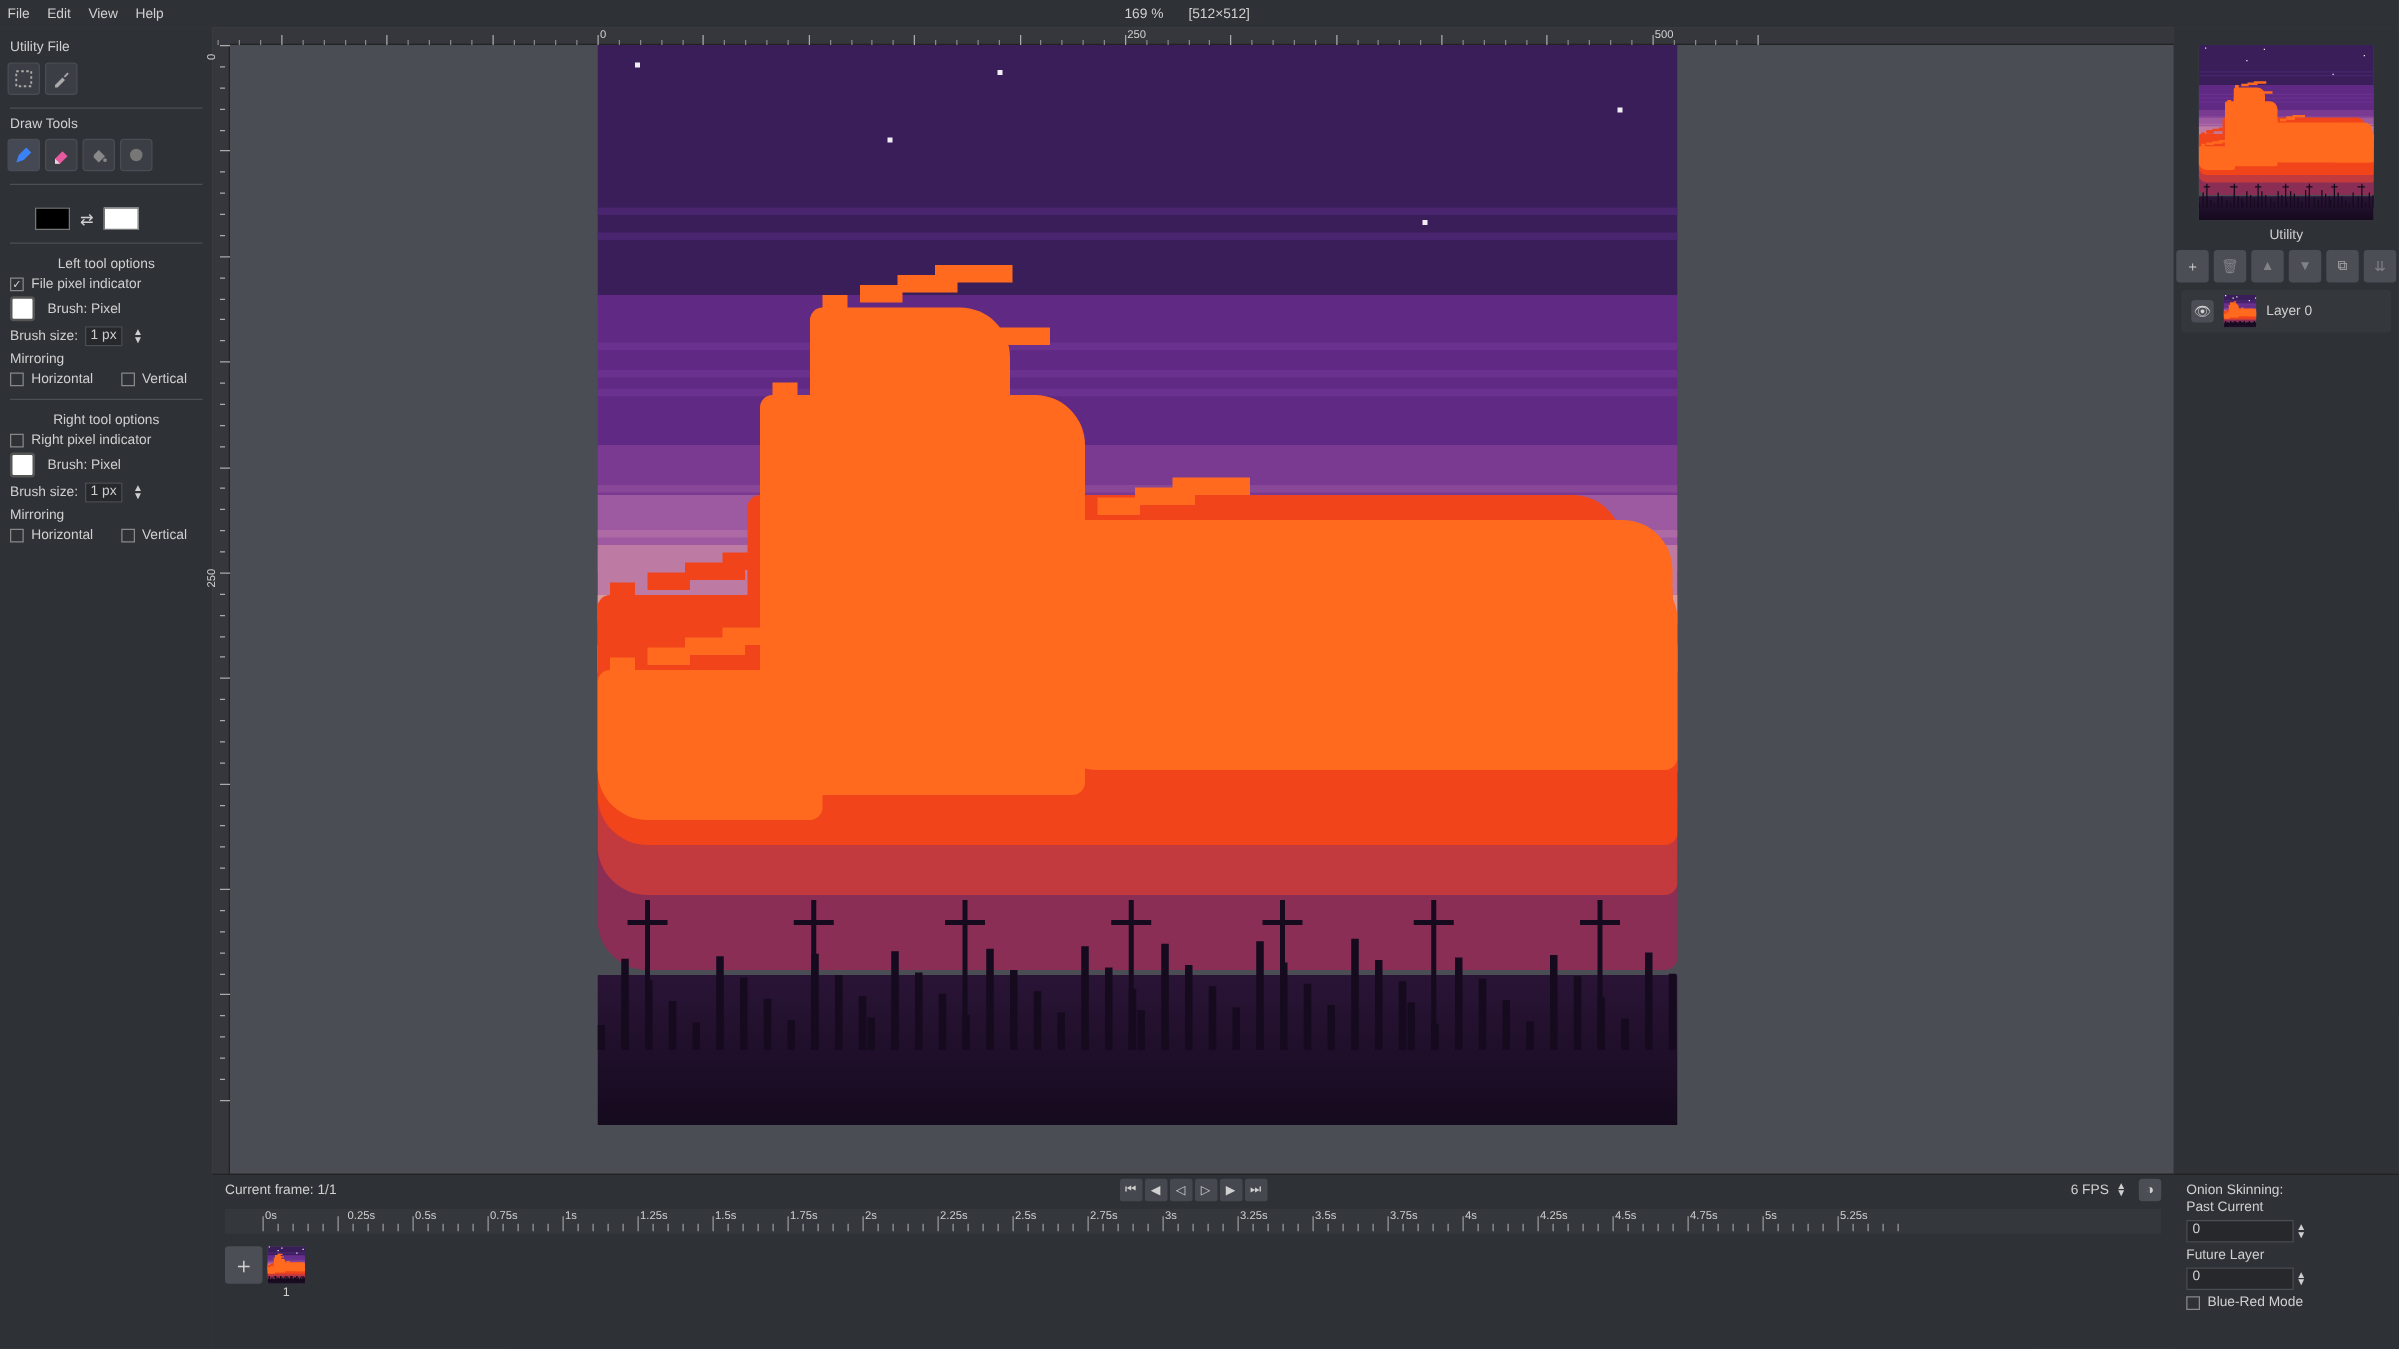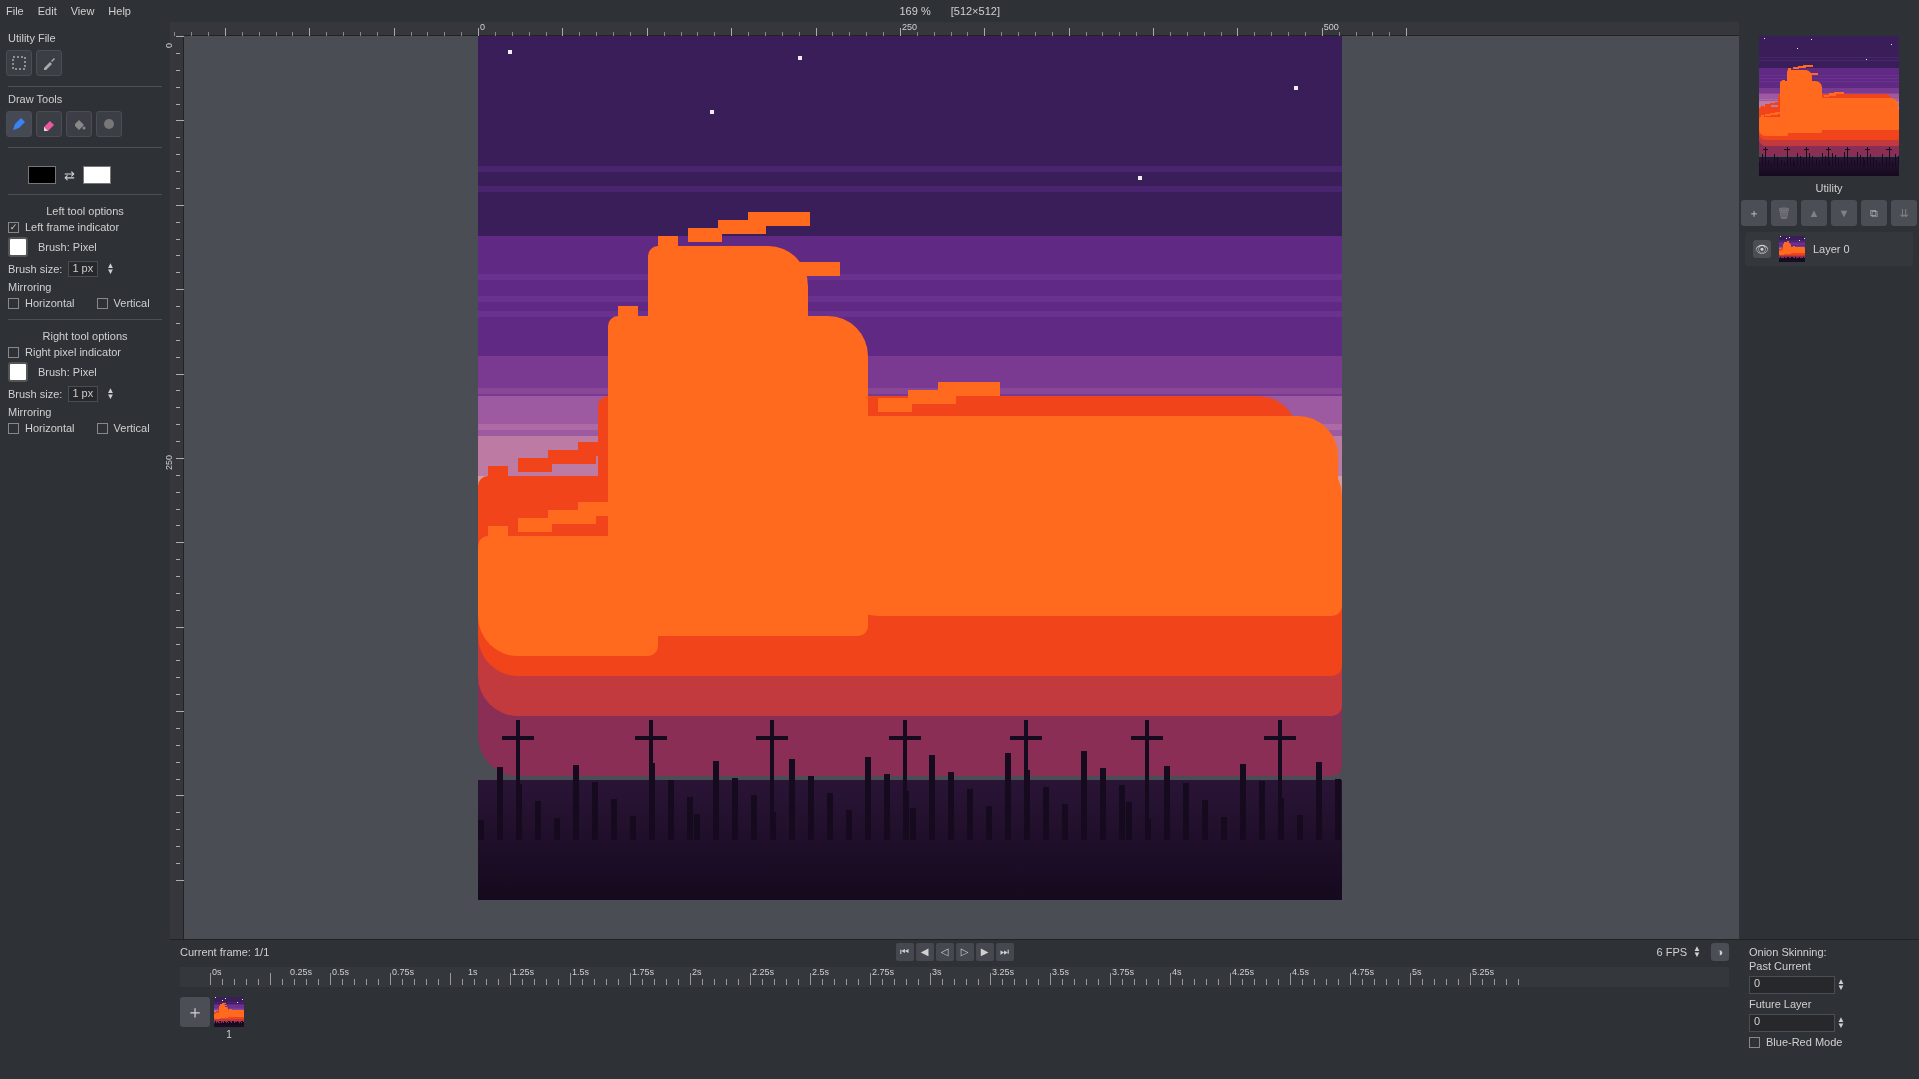--- a/index.html
+++ b/index.html
@@ -122,21 +122,21 @@
   <div class="swatch-row">
     <div class="swatch" style="background:#000"></div>
     <span class="swap-icon">⇄</span>
     <div class="swatch" style="background:#fff"></div>
   </div>
 
   <div class="hr"></div>
   <div class="opt-heading">Left tool options</div>
   <div class="opt-row">
     <span class="chk">✓</span>
-    <span>Left frame indicator</span>
+    <span>File pixel indicator</span>
   </div>
   <div class="opt-row">
     <div class="brush-square"></div>
     <span>Brush: Pixel</span>
   </div>
   <div class="opt-row">
     <span>Brush size:</span>
     <span class="num-input">1 px</span>
     <span class="spinners">▲<br>▼</span>
   </div>
@@ -1139,21 +1139,21 @@
         <div class="ln" style="top:12px;height:6px"></div>
       </div>
       <div class="tl-tick" style="left: 66px;">
         <div class="ln" style="top:12px;height:6px"></div>
       </div>
       <div class="tl-tick" style="left: 78px;">
         <div class="ln" style="top:12px;height:6px"></div>
       </div>
       <div class="tl-tick" style="left: 90px;">
         <div class="ln" style="top:6px;height:12px"></div>
-        <span class="lbl" style="left:20px">0.25s</span>
+        <span class="lbl" style="left:8px">0.25s</span>
       </div>
       <div class="tl-tick" style="left: 102px;">
         <div class="ln" style="top:12px;height:6px"></div>
       </div>
       <div class="tl-tick" style="left: 114px;">
         <div class="ln" style="top:12px;height:6px"></div>
       </div>
       <div class="tl-tick" style="left: 126px;">
         <div class="ln" style="top:12px;height:6px"></div>
       </div>
@@ -1187,21 +1187,21 @@
         <div class="ln" style="top:12px;height:6px"></div>
       </div>
       <div class="tl-tick" style="left: 246px;">
         <div class="ln" style="top:12px;height:6px"></div>
       </div>
       <div class="tl-tick" style="left: 258px;">
         <div class="ln" style="top:12px;height:6px"></div>
       </div>
       <div class="tl-tick" style="left: 270px;">
         <div class="ln" style="top:6px;height:12px"></div>
-        <span class="lbl" style="left:18px">1s</span>
+        <span class="lbl" style="left:2px">1s</span>
       </div>
       <div class="tl-tick" style="left: 282px;">
         <div class="ln" style="top:12px;height:6px"></div>
       </div>
       <div class="tl-tick" style="left: 294px;">
         <div class="ln" style="top:12px;height:6px"></div>
       </div>
       <div class="tl-tick" style="left: 306px;">
         <div class="ln" style="top:12px;height:6px"></div>
       </div>

